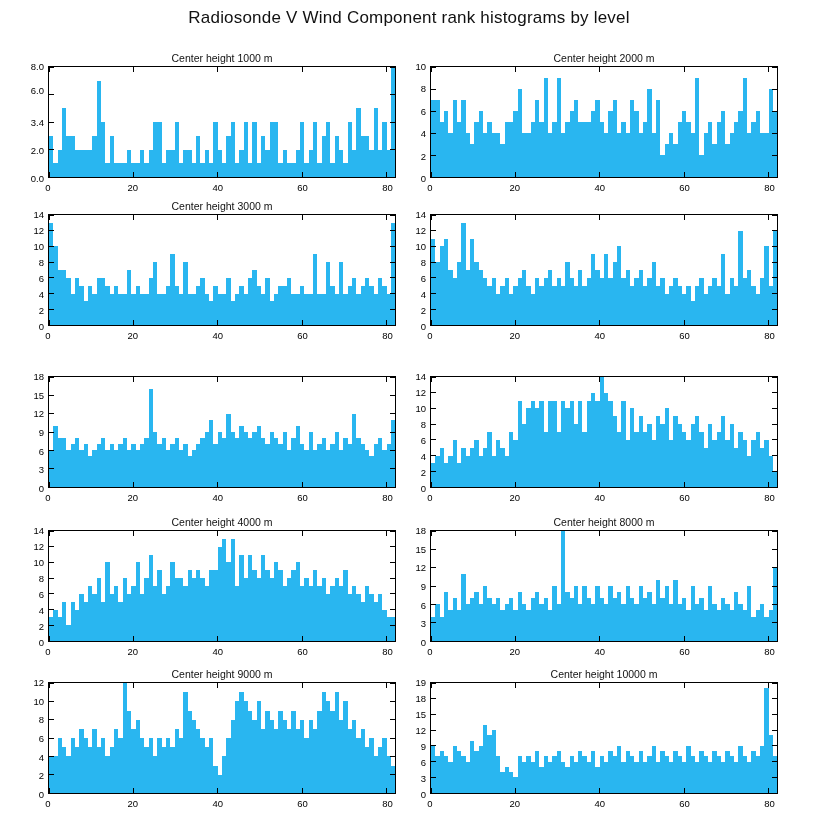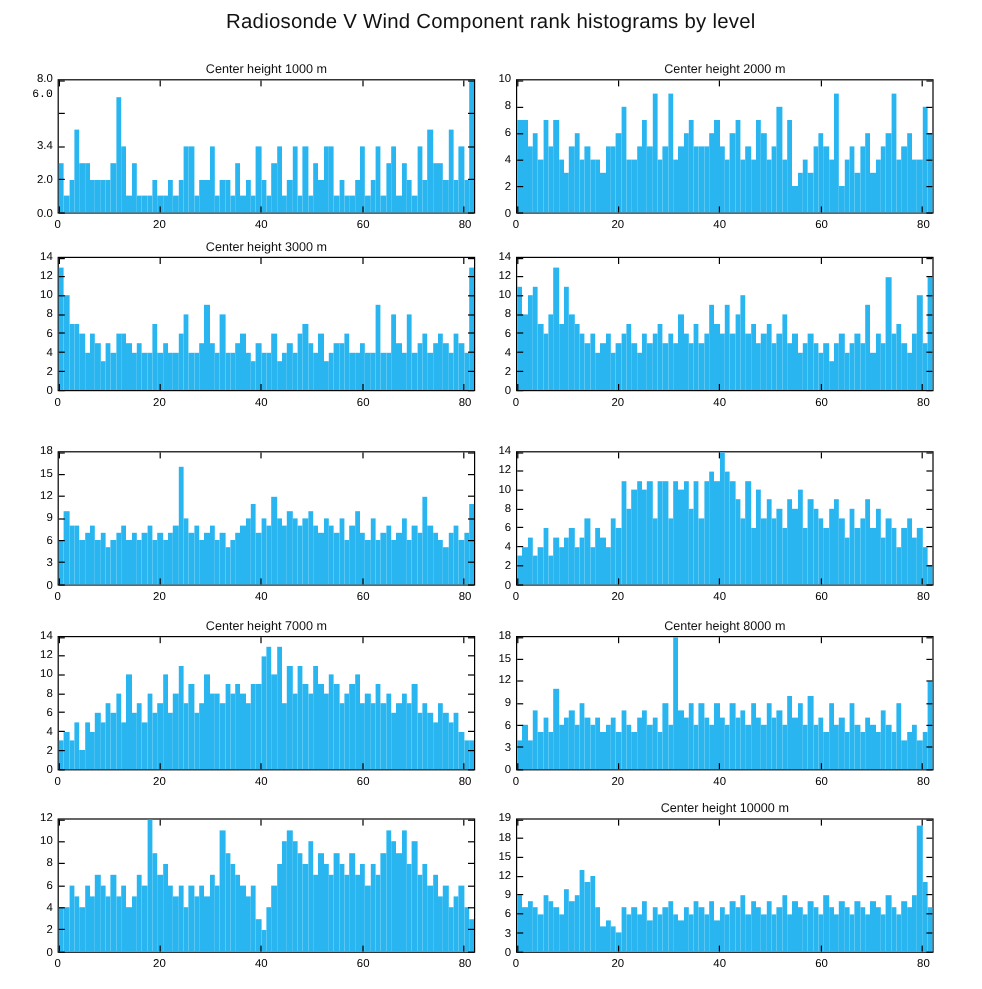--- a/index.html
+++ b/index.html
@@ -135,21 +135,21 @@
           <div class="xtickmark top" style="left: calc(48.7805% - 0.5px); top: 0px;"></div>
           <div class="xtickmark" style="left: calc(73.1707% - 0.5px); bottom: 0px;"></div>
           <div class="xtickmark top" style="left: calc(73.1707% - 0.5px); top: 0px;"></div>
           <div class="xtickmark" style="left: calc(97.561% - 0.5px); bottom: 0px;"></div>
           <div class="xtickmark top" style="left: calc(97.561% - 0.5px); top: 0px;"></div>
         </div>
         <div class="yticklabels" style="width: 0px;">
           <div class="ytick" style="top: 112px;">0.0</div>
           <div class="ytick" style="top: 84px;">2.0</div>
           <div class="ytick" style="top: 56px;">3.4</div>
-          <div class="ytick" style="top: 12px; font-family: Liberation Mono, monospace;">6.0</div>
+          <div class="ytick" style="top: 24px;">6.0</div>
           <div class="ytick" style="top: 0px;">8.0</div>
         </div>
         <div class="xticklabels" style="top: 130px; width: 348px;">
           <div class="xtick" style="left: 0px;">0</div>
           <div class="xtick" style="left: 84.878px;">20</div>
           <div class="xtick" style="left: 169.756px;">40</div>
           <div class="xtick" style="left: 254.634px;">60</div>
           <div class="xtick" style="left: 339.512px;">80</div>
         </div>
       </div>
@@ -785,21 +785,21 @@
         </div>
         <div class="xticklabels" style="top: 130px; width: 348px;">
           <div class="xtick" style="left: 0px;">0</div>
           <div class="xtick" style="left: 84.878px;">20</div>
           <div class="xtick" style="left: 169.756px;">40</div>
           <div class="xtick" style="left: 254.634px;">60</div>
           <div class="xtick" style="left: 339.512px;">80</div>
         </div>
       </div>
       <div class="panel" style="left: 48px; top: 516px; width: 348px; height: 146px;">
-        <div class="panel-title">Center height 7000 m</div>
+        <div class="panel-title">Center height 4000 m</div>
         <div class="plot" style="width: 348px; height: 112px;">
           <div class="bars">
             <div class="bar" style="height: 21.4286%; background: rgb(41, 182, 240);"></div>
             <div class="bar" style="height: 28.5714%; background: rgb(41, 182, 240);"></div>
             <div class="bar" style="height: 21.4286%; background: rgb(41, 182, 240);"></div>
             <div class="bar" style="height: 35.7143%; background: rgb(41, 182, 240);"></div>
             <div class="bar" style="height: 14.2857%; background: rgb(41, 182, 240);"></div>
             <div class="bar" style="height: 35.7143%; background: rgb(41, 182, 240);"></div>
             <div class="bar" style="height: 28.5714%; background: rgb(41, 182, 240);"></div>
             <div class="bar" style="height: 42.8571%; background: rgb(41, 182, 240);"></div>
@@ -1042,20 +1042,21 @@
         </div>
         <div class="xticklabels" style="top: 130px; width: 348px;">
           <div class="xtick" style="left: 0px;">0</div>
           <div class="xtick" style="left: 84.878px;">20</div>
           <div class="xtick" style="left: 169.756px;">40</div>
           <div class="xtick" style="left: 254.634px;">60</div>
           <div class="xtick" style="left: 339.512px;">80</div>
         </div>
       </div>
       <div class="panel" style="left: 48px; top: 668px; width: 348px; height: 146px;">
+        <div class="panel-title">Center height 9000 m</div>
         <div class="plot" style="width: 348px; height: 112px;">
           <div class="bars">
             <div class="bar" style="height: 33.3333%; background: rgb(41, 182, 240);"></div>
             <div class="bar" style="height: 33.3333%; background: rgb(41, 182, 240);"></div>
             <div class="bar" style="height: 50%; background: rgb(41, 182, 240);"></div>
             <div class="bar" style="height: 41.6667%; background: rgb(41, 182, 240);"></div>
             <div class="bar" style="height: 33.3333%; background: rgb(41, 182, 240);"></div>
             <div class="bar" style="height: 50%; background: rgb(41, 182, 240);"></div>
             <div class="bar" style="height: 41.6667%; background: rgb(41, 182, 240);"></div>
             <div class="bar" style="height: 58.3333%; background: rgb(41, 182, 240);"></div>

